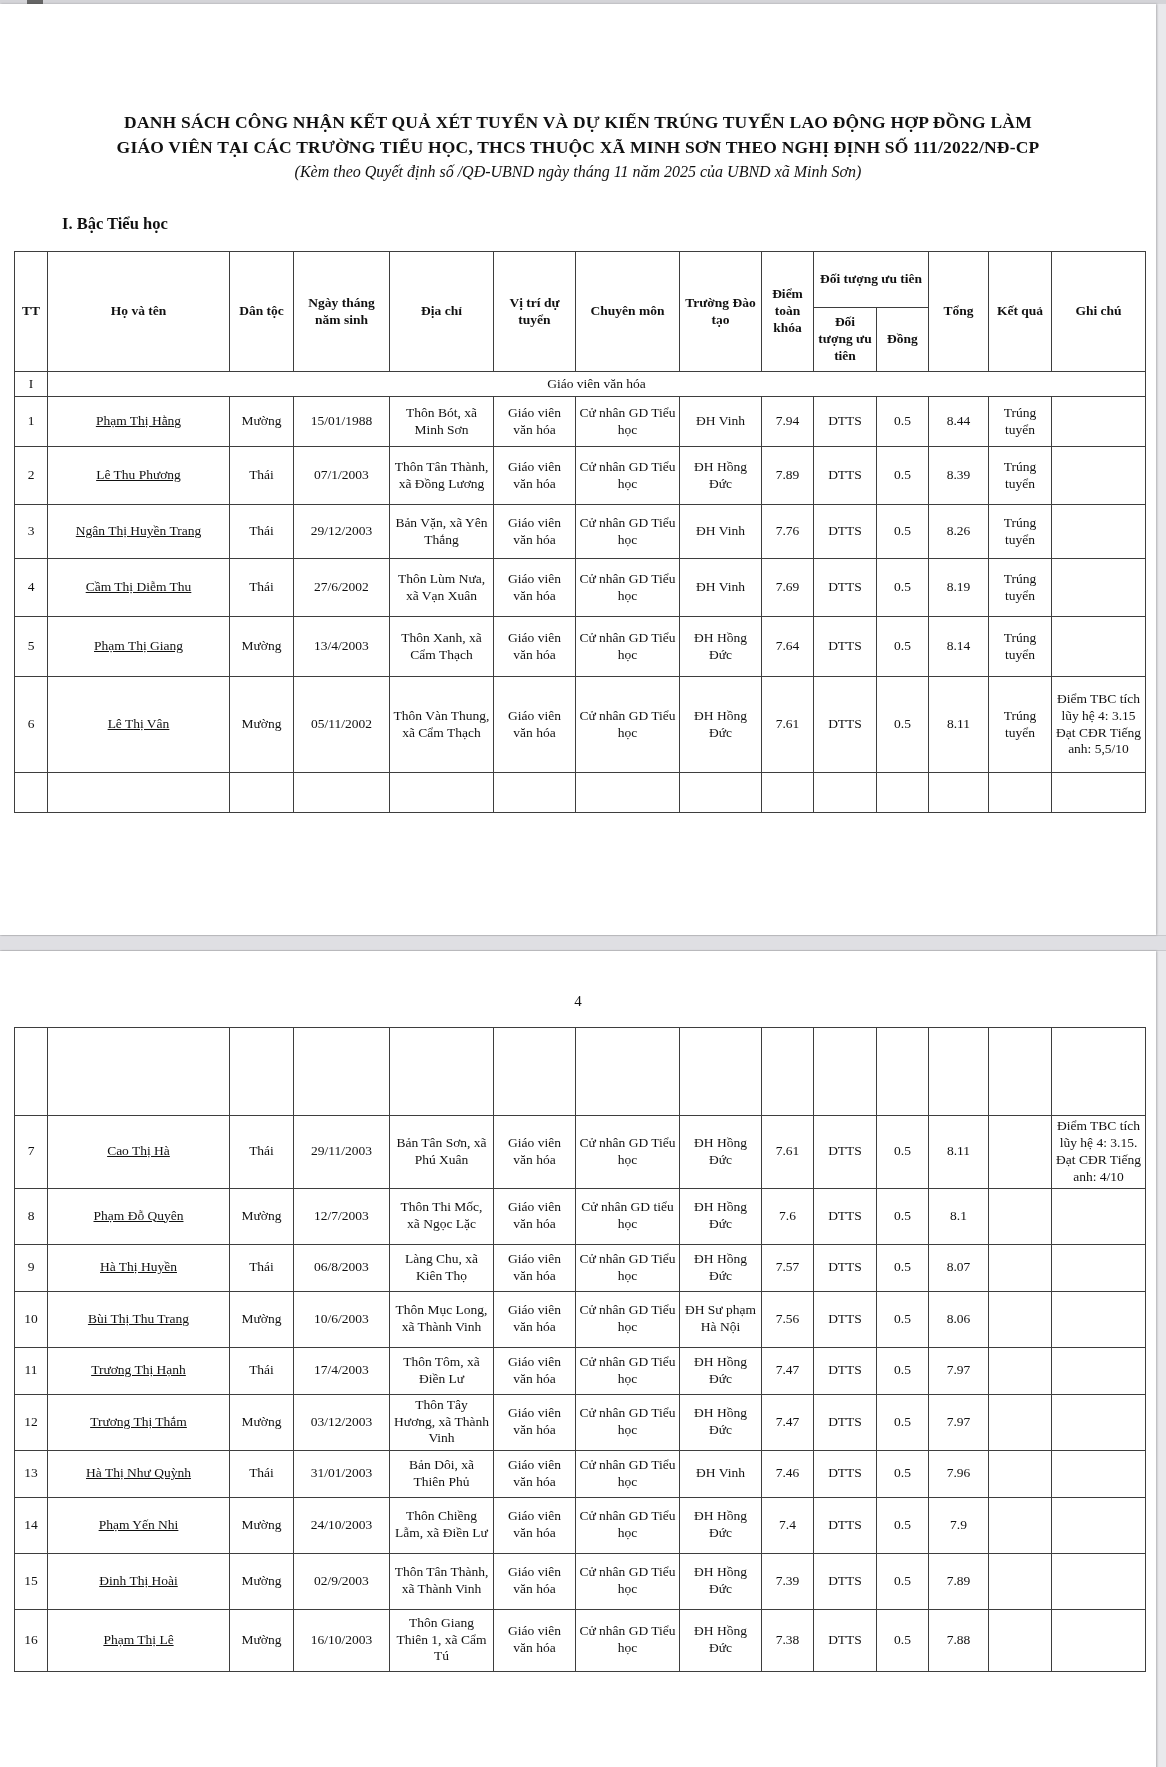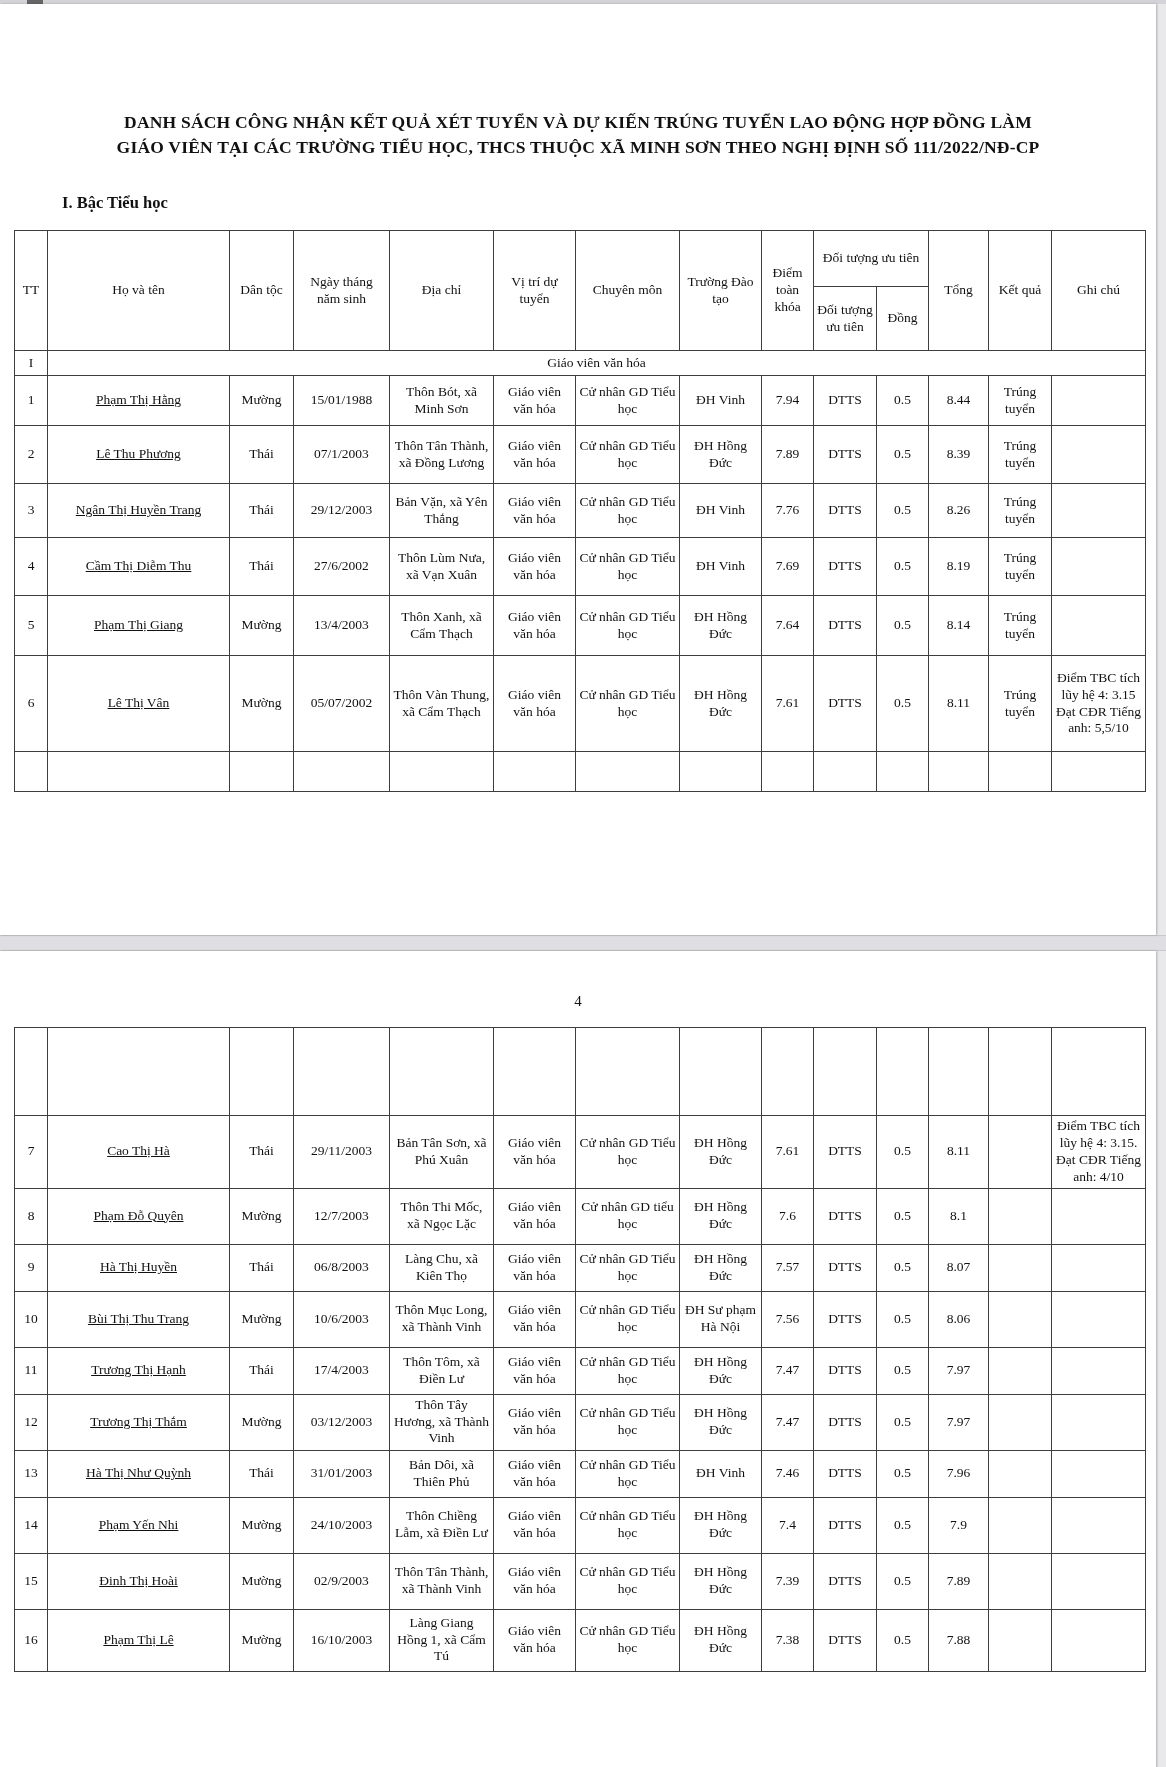--- a/index.html
+++ b/index.html
@@ -34,21 +34,21 @@
     width:1131px;
   }
   table.results td, table.results th{
     border:1px solid #3e3e3e;
     text-align:center;vertical-align:middle;
     font-size:13.5px;line-height:1.25;
     padding:2px 3px;
     overflow:hidden;
     font-weight:normal;
   }
-  table.results th{font-weight:normal;}
+  table.results th{font-weight:bold;}
   tr.hdr-1{height:56px;}
   tr.hdr-2{height:64px;}
   tr.section-row{height:25px;}
   .section-no{font-weight:bold;}
   .section-label{text-align:left;font-weight:bold;padding-left:12px;}
   .cell-name{text-align:left;padding-left:10px;text-decoration:underline;}
   .cell-total{font-weight:bold;}
   .cell-note{font-size:10.5px;line-height:1.3;padding:2px 4px;}
   tr.empty-tail{height:40px;}
   tr.empty-lead{height:88px;}
@@ -60,20 +60,21 @@
 <body>
 
 <div class="top-strip">
   <div class="top-mark"></div>
 </div>
 
 <div class="page page-1">
   <div class="title-block">
     <div class="title-line">DANH SÁCH CÔNG NHẬN KẾT QUẢ XÉT TUYỂN  VÀ DỰ KIẾN TRÚNG TUYỂN LAO ĐỘNG HỢP ĐỒNG LÀM</div>
     <div class="title-line">GIÁO VIÊN TẠI CÁC TRƯỜNG TIỂU HỌC, THCS THUỘC XÃ MINH SƠN THEO NGHỊ ĐỊNH SỐ 111/2022/NĐ-CP</div>
+    <div class="subtitle">(Kèm theo Quyết định số      /QĐ-UBND ngày    tháng 11 năm 2025 của UBND xã Minh Sơn)</div>
   </div>
   <div class="section-heading">I. Bậc Tiểu học</div>
 
   <table class="results">
     <colgroup>
       <col style="width:33px">
         <col style="width:182px">
         <col style="width:64px">
         <col style="width:96px">
       <col style="width:104px">
@@ -192,21 +193,21 @@
           <td class="cell-priority">DTTS</td>
           <td class="cell-priority_score">0.5</td>
           <td class="cell-total">8.14</td>
           <td class="cell-result">Trúng tuyển</td>
           <td class="cell-note"></td>
         </tr>
         <tr style="height: 96px;">
           <td class="cell-tt">6</td>
           <td class="cell-name">Lê Thị Vân</td>
           <td class="cell-ethnicity">Mường</td>
-          <td class="cell-dob">05/07/2002</td>
+          <td class="cell-dob">05/11/2002</td>
           <td class="cell-address">Thôn Vàn Thung, xã Cẩm Thạch</td>
           <td class="cell-position">Giáo viên văn hóa</td>
           <td class="cell-major">Cử nhân GD Tiểu học</td>
           <td class="cell-school">ĐH Hồng Đức</td>
           <td class="cell-score">7.61</td>
           <td class="cell-priority">DTTS</td>
           <td class="cell-priority_score">0.5</td>
           <td class="cell-total">8.11</td>
           <td class="cell-result">Trúng tuyển</td>
           <td class="cell-note">Điểm TBC tích lũy hệ 4: 3.15 Đạt CĐR Tiếng anh: 5,5/10</td>
@@ -416,21 +417,21 @@
           <td class="cell-priority_score">0.5</td>
           <td class="cell-total">7.89</td>
           <td class="cell-result"></td>
           <td class="cell-note"></td>
         </tr>
         <tr style="height: 62px;">
           <td class="cell-tt">16</td>
           <td class="cell-name">Phạm Thị Lê</td>
           <td class="cell-ethnicity">Mường</td>
           <td class="cell-dob">16/10/2003</td>
-          <td class="cell-address">Làng Giang Hồng 1, xã Cẩm Tú</td>
+          <td class="cell-address">Thôn Giang Thiên 1, xã Cẩm Tú</td>
           <td class="cell-position">Giáo viên văn hóa</td>
           <td class="cell-major">Cử nhân GD Tiểu học</td>
           <td class="cell-school">ĐH Hồng Đức</td>
           <td class="cell-score">7.38</td>
           <td class="cell-priority">DTTS</td>
           <td class="cell-priority_score">0.5</td>
           <td class="cell-total">7.88</td>
           <td class="cell-result"></td>
           <td class="cell-note"></td>
         </tr>

